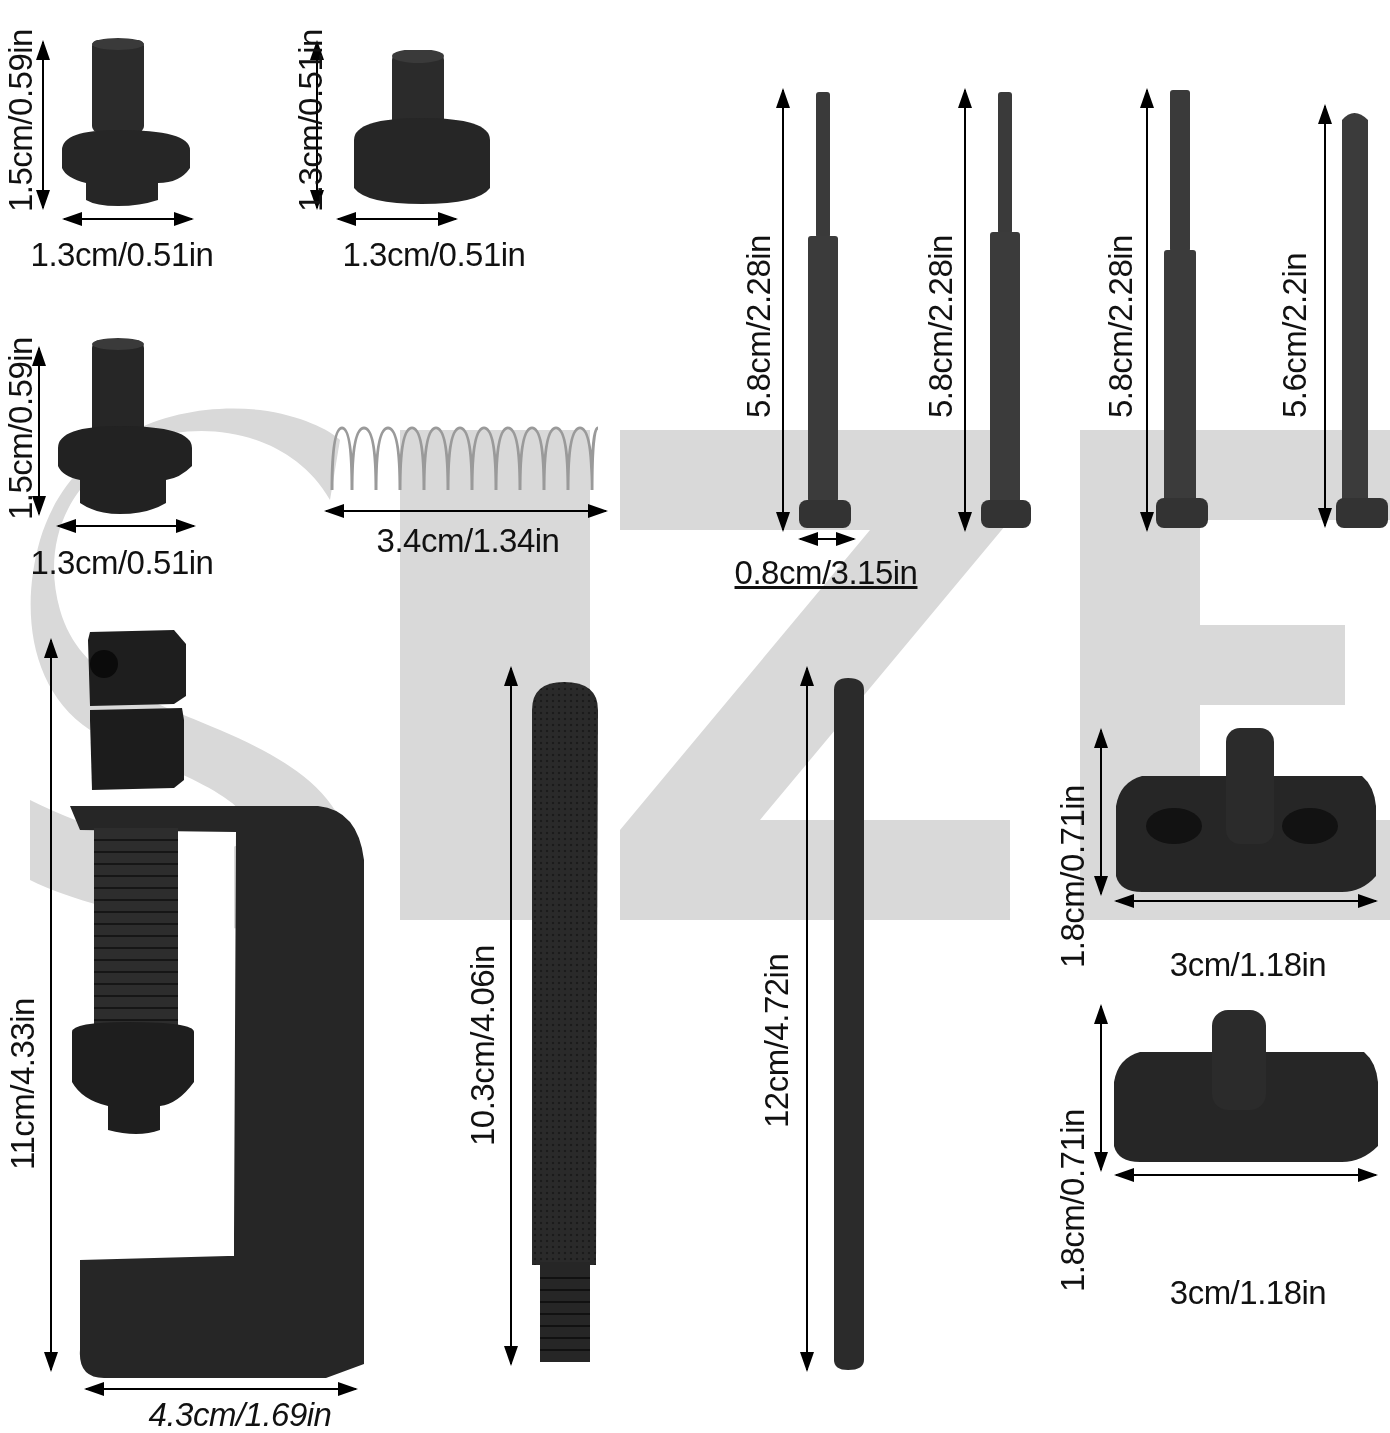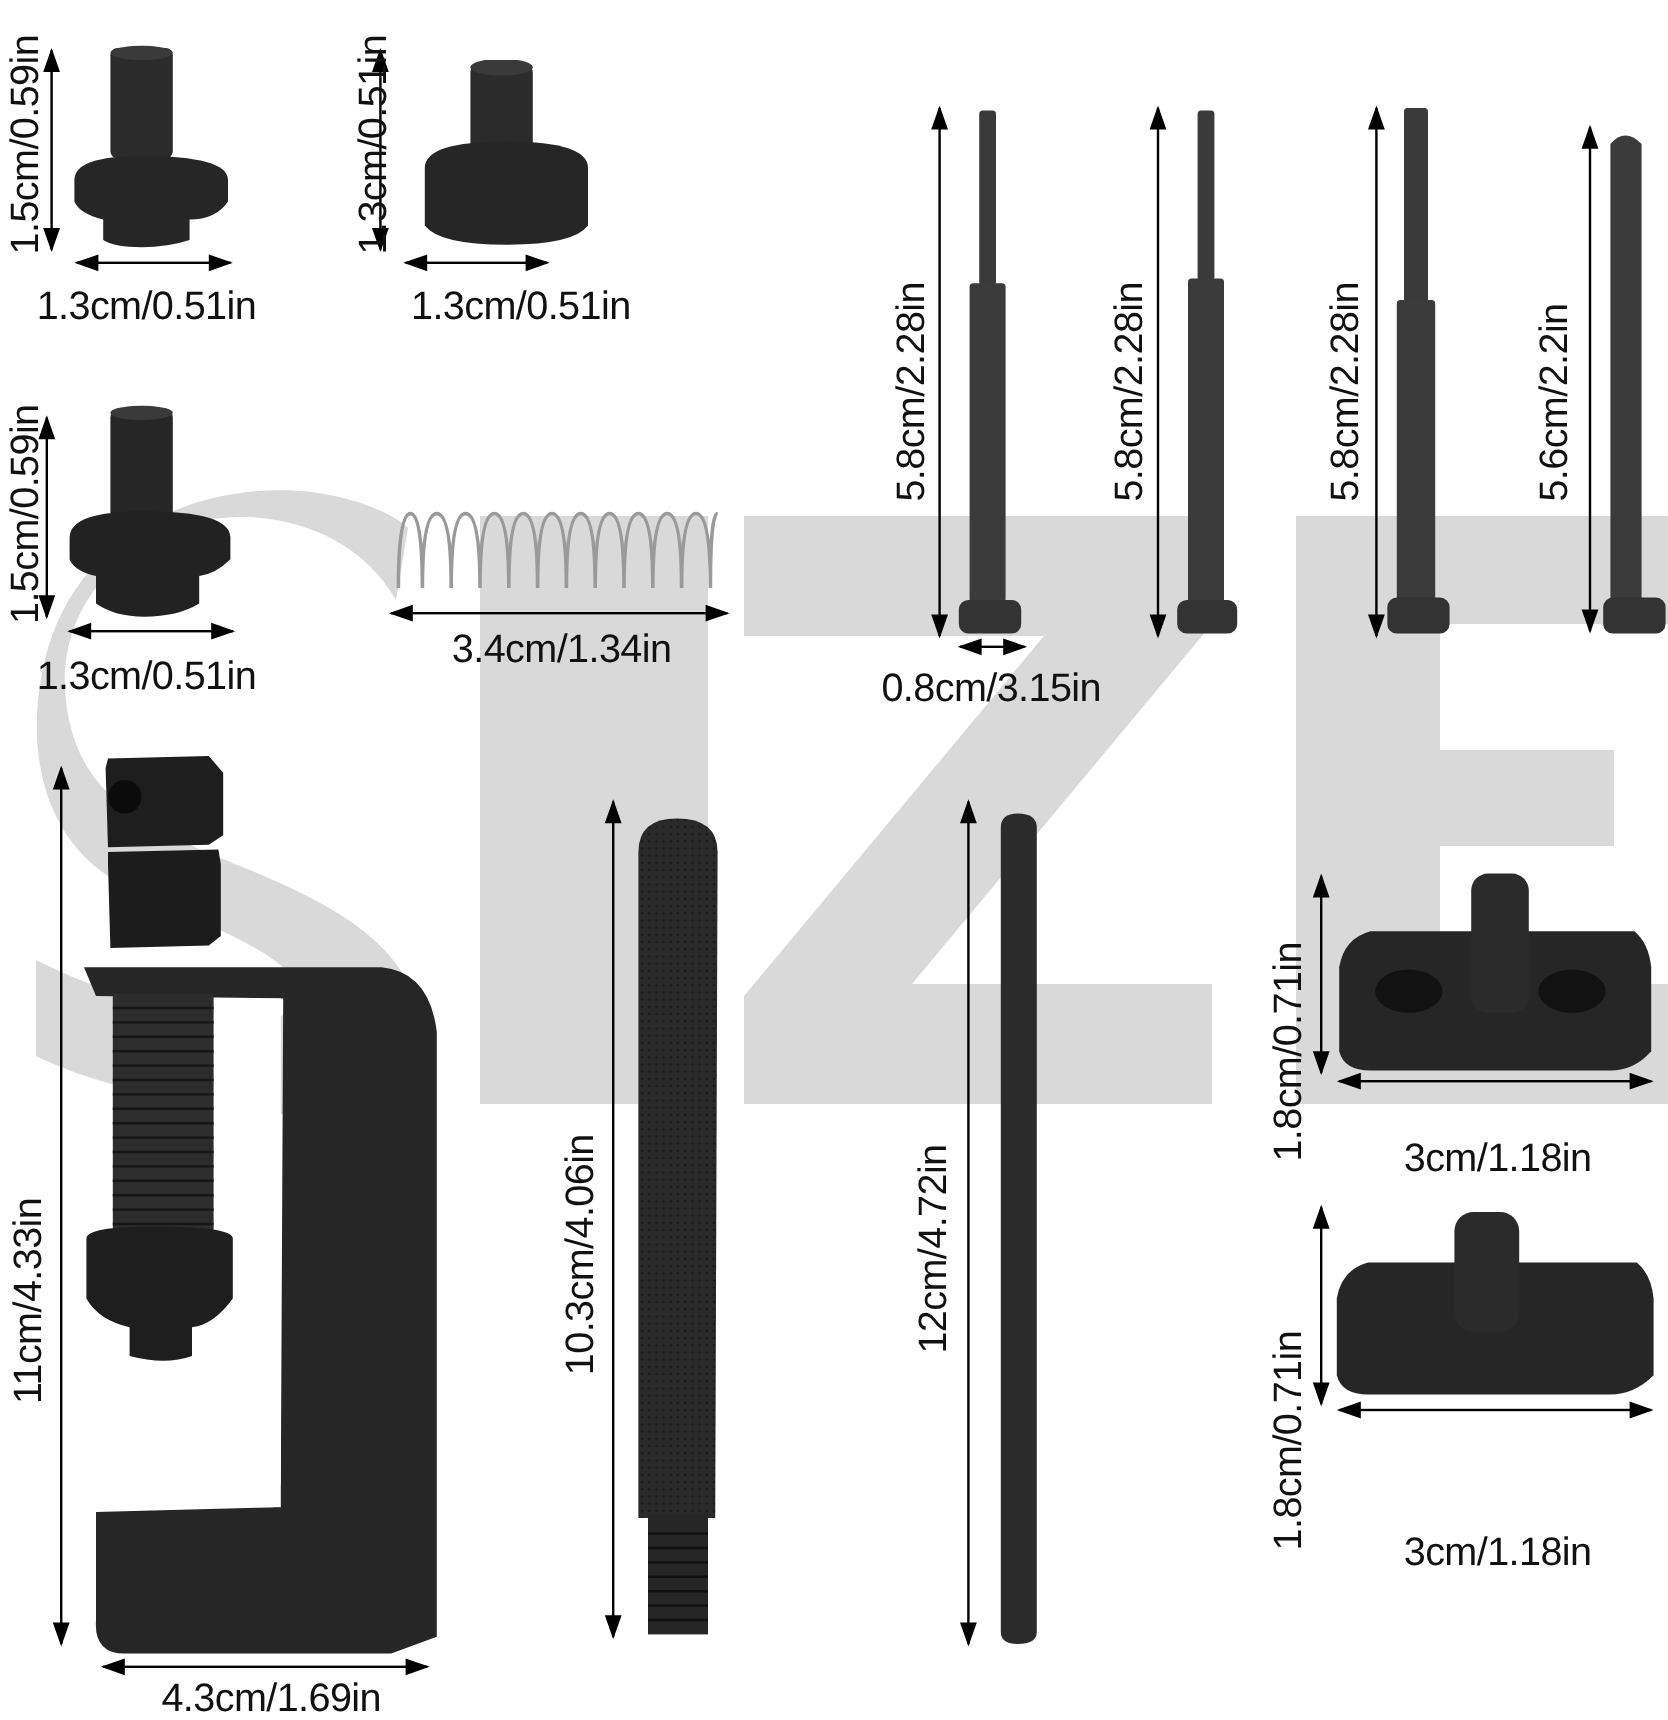--- a/index.html
+++ b/index.html
@@ -76,21 +76,21 @@
   <div class="label-h" style="left:468px;top:524px;">3.4cm/1.34in</div>
 
   <svg class="part" style="left:796px;top:90px;" width="60" height="440" viewBox="0 0 60 440">
     <rect x="20" y="2" width="14" height="146" rx="3" fill="#3a3a3a"></rect>
     <rect x="12" y="146" width="30" height="266" rx="3" fill="#3b3b3b"></rect>
     <rect x="3" y="410" width="52" height="28" rx="8" fill="#333"></rect>
   </svg>
   <div class="arrow-v" style="left:782px;top:90px;height:440px;"></div>
   <div class="label-v" style="left:742px;top:418px;">5.8cm/2.28in</div>
   <div class="arrow-h" style="left:800px;top:538px;width:54px;"></div>
-  <div class="label-h" style="left:826px;top:556px;">0.8cm/3.15in</div>
+  <div class="label-h" style="left:826px;top:556px;text-decoration:underline;">0.8cm/3.15in</div>
 
   <svg class="part" style="left:976px;top:90px;" width="60" height="440" viewBox="0 0 60 440">
     <rect x="22" y="2" width="14" height="142" rx="3" fill="#3a3a3a"></rect>
     <rect x="14" y="142" width="30" height="272" rx="3" fill="#3b3b3b"></rect>
     <rect x="5" y="410" width="50" height="28" rx="8" fill="#333"></rect>
   </svg>
   <div class="arrow-v" style="left:964px;top:90px;height:440px;"></div>
   <div class="label-v" style="left:924px;top:418px;">5.8cm/2.28in</div>
 
   <svg class="part" style="left:1156px;top:88px;" width="60" height="444" viewBox="0 0 60 444">
@@ -136,21 +136,21 @@
         <line x1="26" y1="376" x2="110" y2="376"></line>
       <line x1="26" y1="388" x2="110" y2="388"></line>
         <line x1="26" y1="400" x2="110" y2="400"></line>
     </g>
 
     <path d="M4,412 Q4,402 60,402 Q126,402 126,412 L126,462 Q110,484 92,486 L92,510 Q70,518 40,510 L40,486 Q14,480 4,462 Z" fill="#1e1e1e"></path>
   </svg>
   <div class="arrow-v" style="left:50px;top:640px;height:730px;"></div>
   <div class="label-v" style="left:6px;top:1170px;">11cm/4.33in</div>
   <div class="arrow-h" style="left:86px;top:1388px;width:270px;"></div>
-  <div class="label-h" style="left:226px;top:1398px;">4.3cm/1.69in</div>
+  <div class="label-h" style="left:240px;top:1398px;font-style:italic;">4.3cm/1.69in</div>
 
   <svg class="part" style="left:526px;top:680px;" width="80" height="690" viewBox="0 0 80 690">
     <defs>
       <pattern id="knurl" width="6" height="6" patternUnits="userSpaceOnUse">
         <rect width="6" height="6" fill="#2a2a2a"></rect>
         <circle cx="3" cy="3" r="1.2" fill="#1a1a1a"></circle>
       </pattern>
     </defs>
     <path d="M6,30 Q6,2 38,2 Q72,2 72,30 L70,585 L6,585 Z" fill="url(#knurl)"></path>
     <rect x="14" y="582" width="50" height="100" fill="#262626"></rect>

